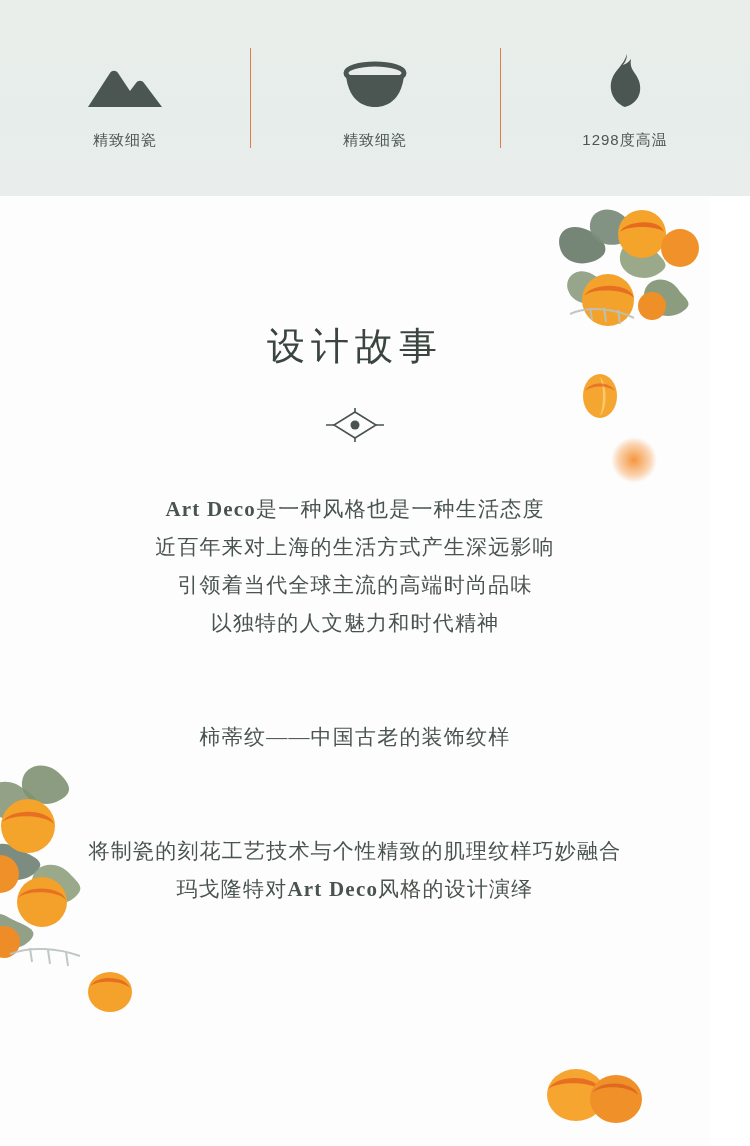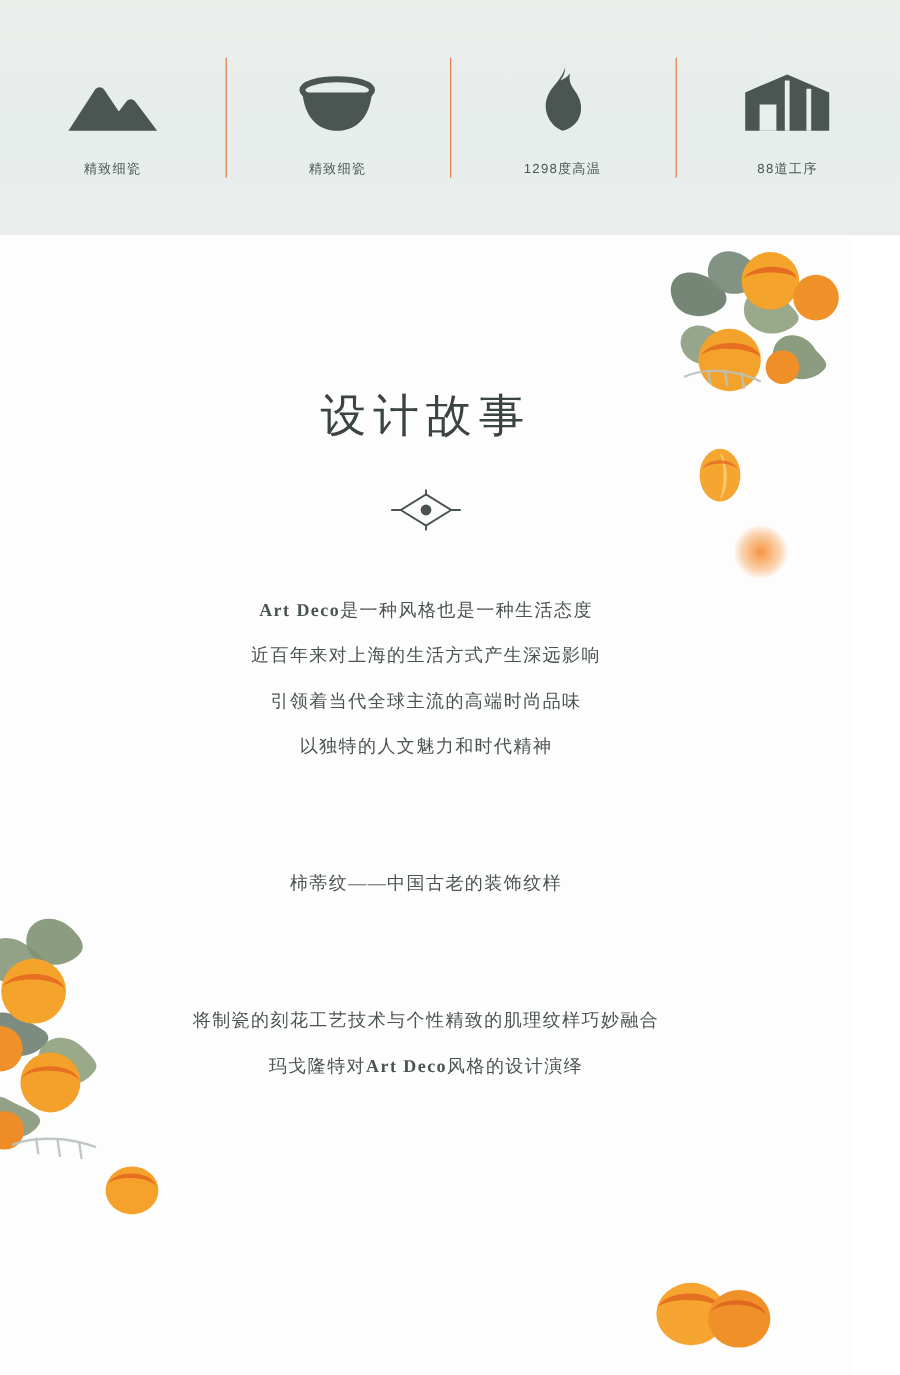--- a/index.html
+++ b/index.html
@@ -45,21 +45,21 @@
   }
   .feature-icon {
     height: 54px;
     display: flex;
     align-items: flex-end;
     justify-content: center;
     margin-bottom: 22px;
   }
   .feature-icon svg { display: block; }
   .feature-label {
-    font-size: 11px;
+    font-size: 15px;
     color: #4b5652;
     letter-spacing: 1px;
     font-family: "Liberation Sans", sans-serif;
   }
 
   
   .story {
     position: relative;
     width: 710px;
     height: 950px;
@@ -85,21 +85,21 @@
 
   .story-body {
     margin-top: 46px;
     text-align: center;
   }
   .para {
     margin: 0 0 46px 0;
   }
   .para:last-child { margin-bottom: 0; }
   .para .line {
-    font-size: 15px;
+    font-size: 21px;
     line-height: 38px;
     color: #4a544f;
     font-family: "Liberation Serif", serif;
     letter-spacing: 1.2px;
     white-space: nowrap;
   }
   .para .line b {
     font-weight: 700;
   }
   .gap-lg { height: 30px; }
@@ -141,31 +141,20 @@
 
   <div class="feature">
     <div class="feature-icon">
       <svg width="44" height="56" viewBox="0 0 44 56">
         <path d="M24 1 C21 12 12 17 9 26 C5 37 11 50 22 54 C34 51 40 40 36 28 C33 19 26 17 28 6 C26 9 23 11 20 12 C23 8 24 5 24 1 Z" fill="#4b5652"></path>
       </svg>
     </div>
     <div class="feature-label">1298度高温</div>
   </div>
 
-  <div class="feature">
-    <div class="feature-icon">
-      <svg width="74" height="50" viewBox="0 0 74 50">
-        <path d="M2 16 L37 1 L72 16 L72 48 L2 48 Z" fill="#4b5652"></path>
-        <path d="M37 6 L37 48" stroke="#e8eeeb" stroke-width="4"></path>
-        <path d="M55 13 L55 48" stroke="#e8eeeb" stroke-width="4"></path>
-        <path d="M14 26 L28 26 L28 48 L14 48 Z" fill="#e8eeeb"></path>
-      </svg>
-    </div>
-    <div class="feature-label">88道工序</div>
-  </div>
 </div>
 
 <div class="story">
 
   <div class="deco deco-top-right">
     <svg width="190" height="240" viewBox="0 0 190 240">
       <g>
         <path d="M60 35 C40 25 25 35 30 52 C34 68 55 72 70 62 C80 55 76 44 60 35 Z" fill="#6e7f70" opacity="0.95"></path>
         <path d="M96 22 C82 8 62 12 60 28 C58 44 78 54 94 46 C105 40 106 32 96 22 Z" fill="#7c8d7c" opacity="0.95"></path>
         <path d="M128 58 C116 40 92 42 90 60 C88 78 112 88 128 78 C138 71 138 68 128 58 Z" fill="#8fa07c" opacity="0.9"></path>

